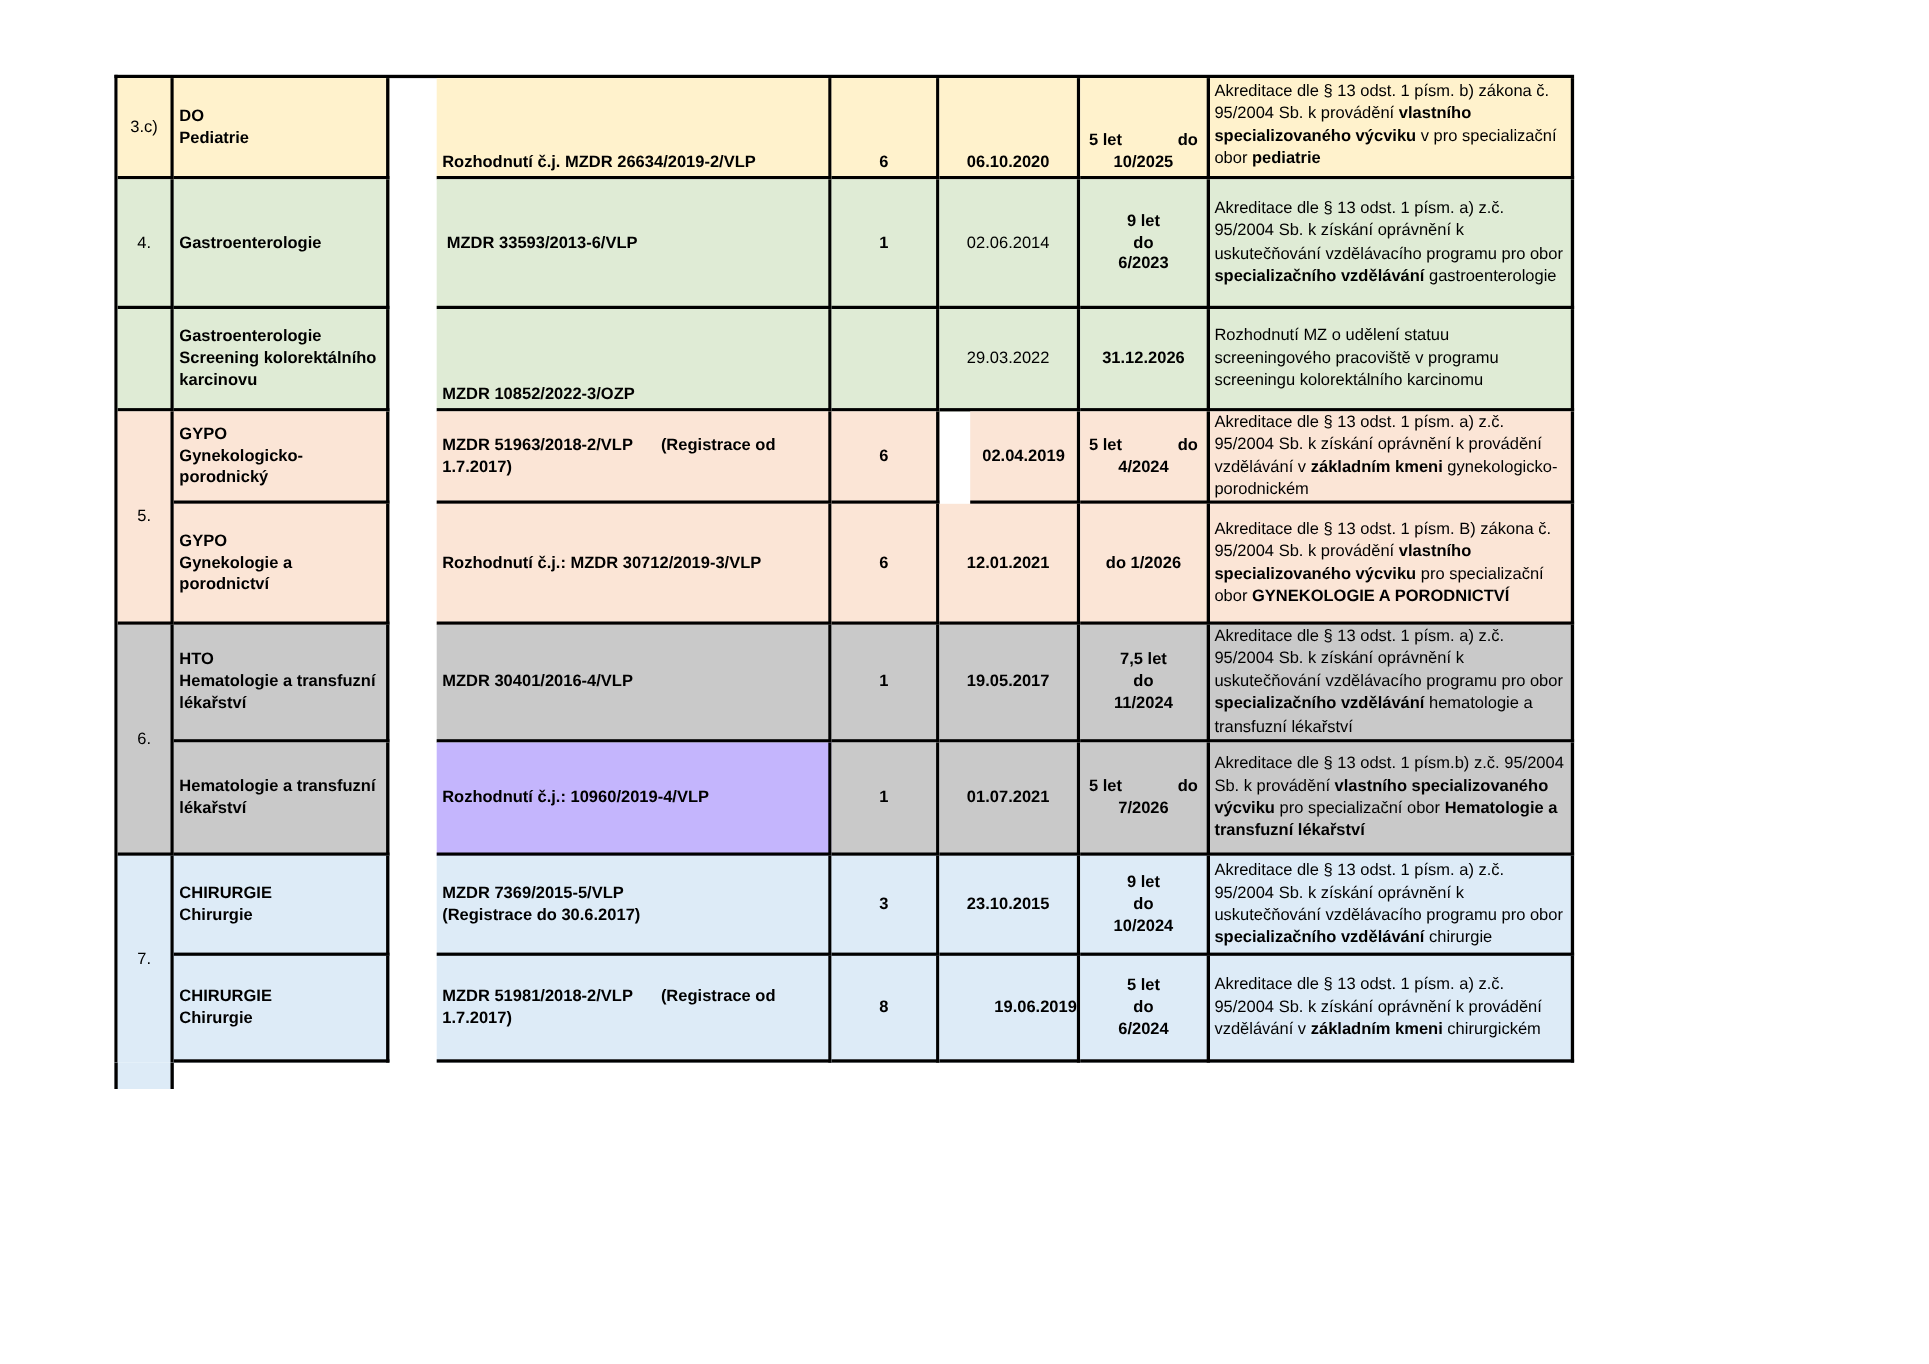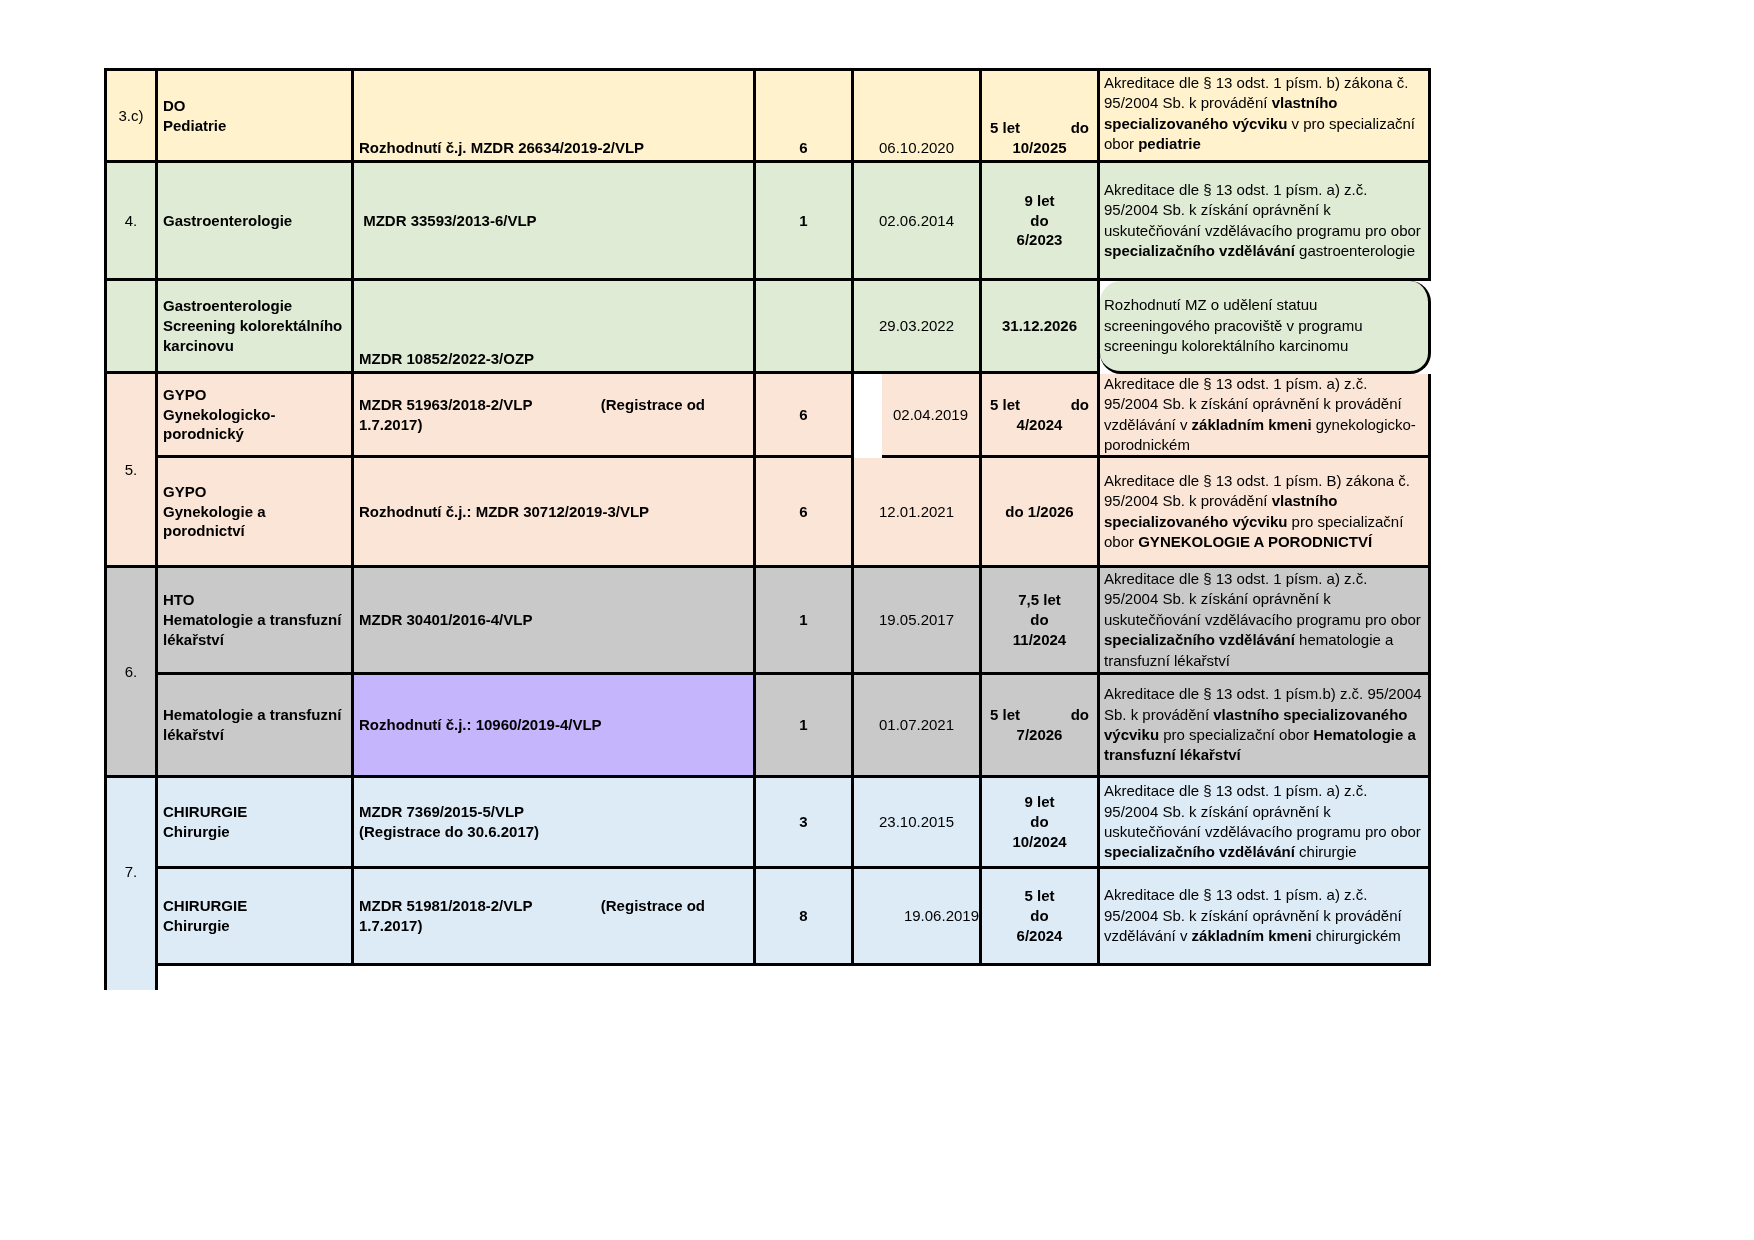--- a/index.html
+++ b/index.html
@@ -17,25 +17,25 @@
   .cell {
     box-sizing:border-box;
     border-right:3px solid #000; border-bottom:3px solid #000;
     display:flex; flex-direction:column; justify-content:center;
     font-size:15px; line-height:1.32; overflow:hidden;
   }
   .c-num  { align-items:center; font-weight:400; }
   .c-num.span2 { grid-row:span 2; }
   .c-num.no-bb { border-bottom:none; }
   .c-name { padding:2px 4px 2px 5px; font-weight:700; }
-  .c-decision { padding:2px 6px 2px 5px; font-weight:700; }
+  .c-decision { padding:2px 6px 2px 5px; font-weight:700;margin-left:43px; }
   .c-decision .line-split { display:flex; justify-content:space-between; padding-right:42px; }
   .c-count { align-items:center; font-weight:700; }
   .c-date  { align-items:center; font-weight:400; }
-  .c-date.bold { font-weight:400; }
+  .c-date.bold { font-weight:700; }
   .c-duration { font-weight:700; padding:2px 8px; text-align:center; }
   .c-duration .line-split { display:flex; justify-content:space-between; text-align:left; }
   .c-desc { padding:2px 4px 2px 4px; font-weight:400; font-size:15px; line-height:1.36; }
   .c-desc b { font-weight:700; }
   
   .r0.c-decision, .r0.c-count, .r0.c-date, .r0.c-duration { justify-content:flex-end; padding-bottom:2px; }
   .r0.c-desc { justify-content:flex-start; padding-top:2px; }
   .cut-strip {
     position:absolute; left:104px; top:966px; width:54px; height:24px;
     box-sizing:border-box; border-left:3px solid #000; border-right:3px solid #000;
@@ -108,21 +108,21 @@
       </div>
       <div class="cell c-count r2" style="background: rgb(223, 235, 213);">
         <span></span>
       </div>
       <div class="cell c-date r2" style="background: rgb(223, 235, 213);">
         <span>29.03.2022</span>
       </div>
       <div class="cell c-duration r2" style="background: rgb(223, 235, 213);">
         <div><span>31.12.2026</span></div>
       </div>
-      <div class="cell c-desc r2" style="background: rgb(223, 235, 213); border-radius: 21px;">
+      <div class="cell c-desc r2" style="background: rgb(223, 235, 213);">
         <div><span>Rozhodnutí MZ o udělení statuu screeningového pracoviště v programu screeningu kolorektálního karcinomu</span></div>
       </div>
       <div class="cell c-num span2 r3" style="background: rgb(251, 229, 214);">
         <span>5.</span>
       </div>
       <div class="cell c-name r3" style="background: rgb(251, 229, 214);">
         <div><span>GYPO</span></div>
         <div><span>Gynekologicko-</span></div>
         <div><span>porodnický</span></div>
       </div>

